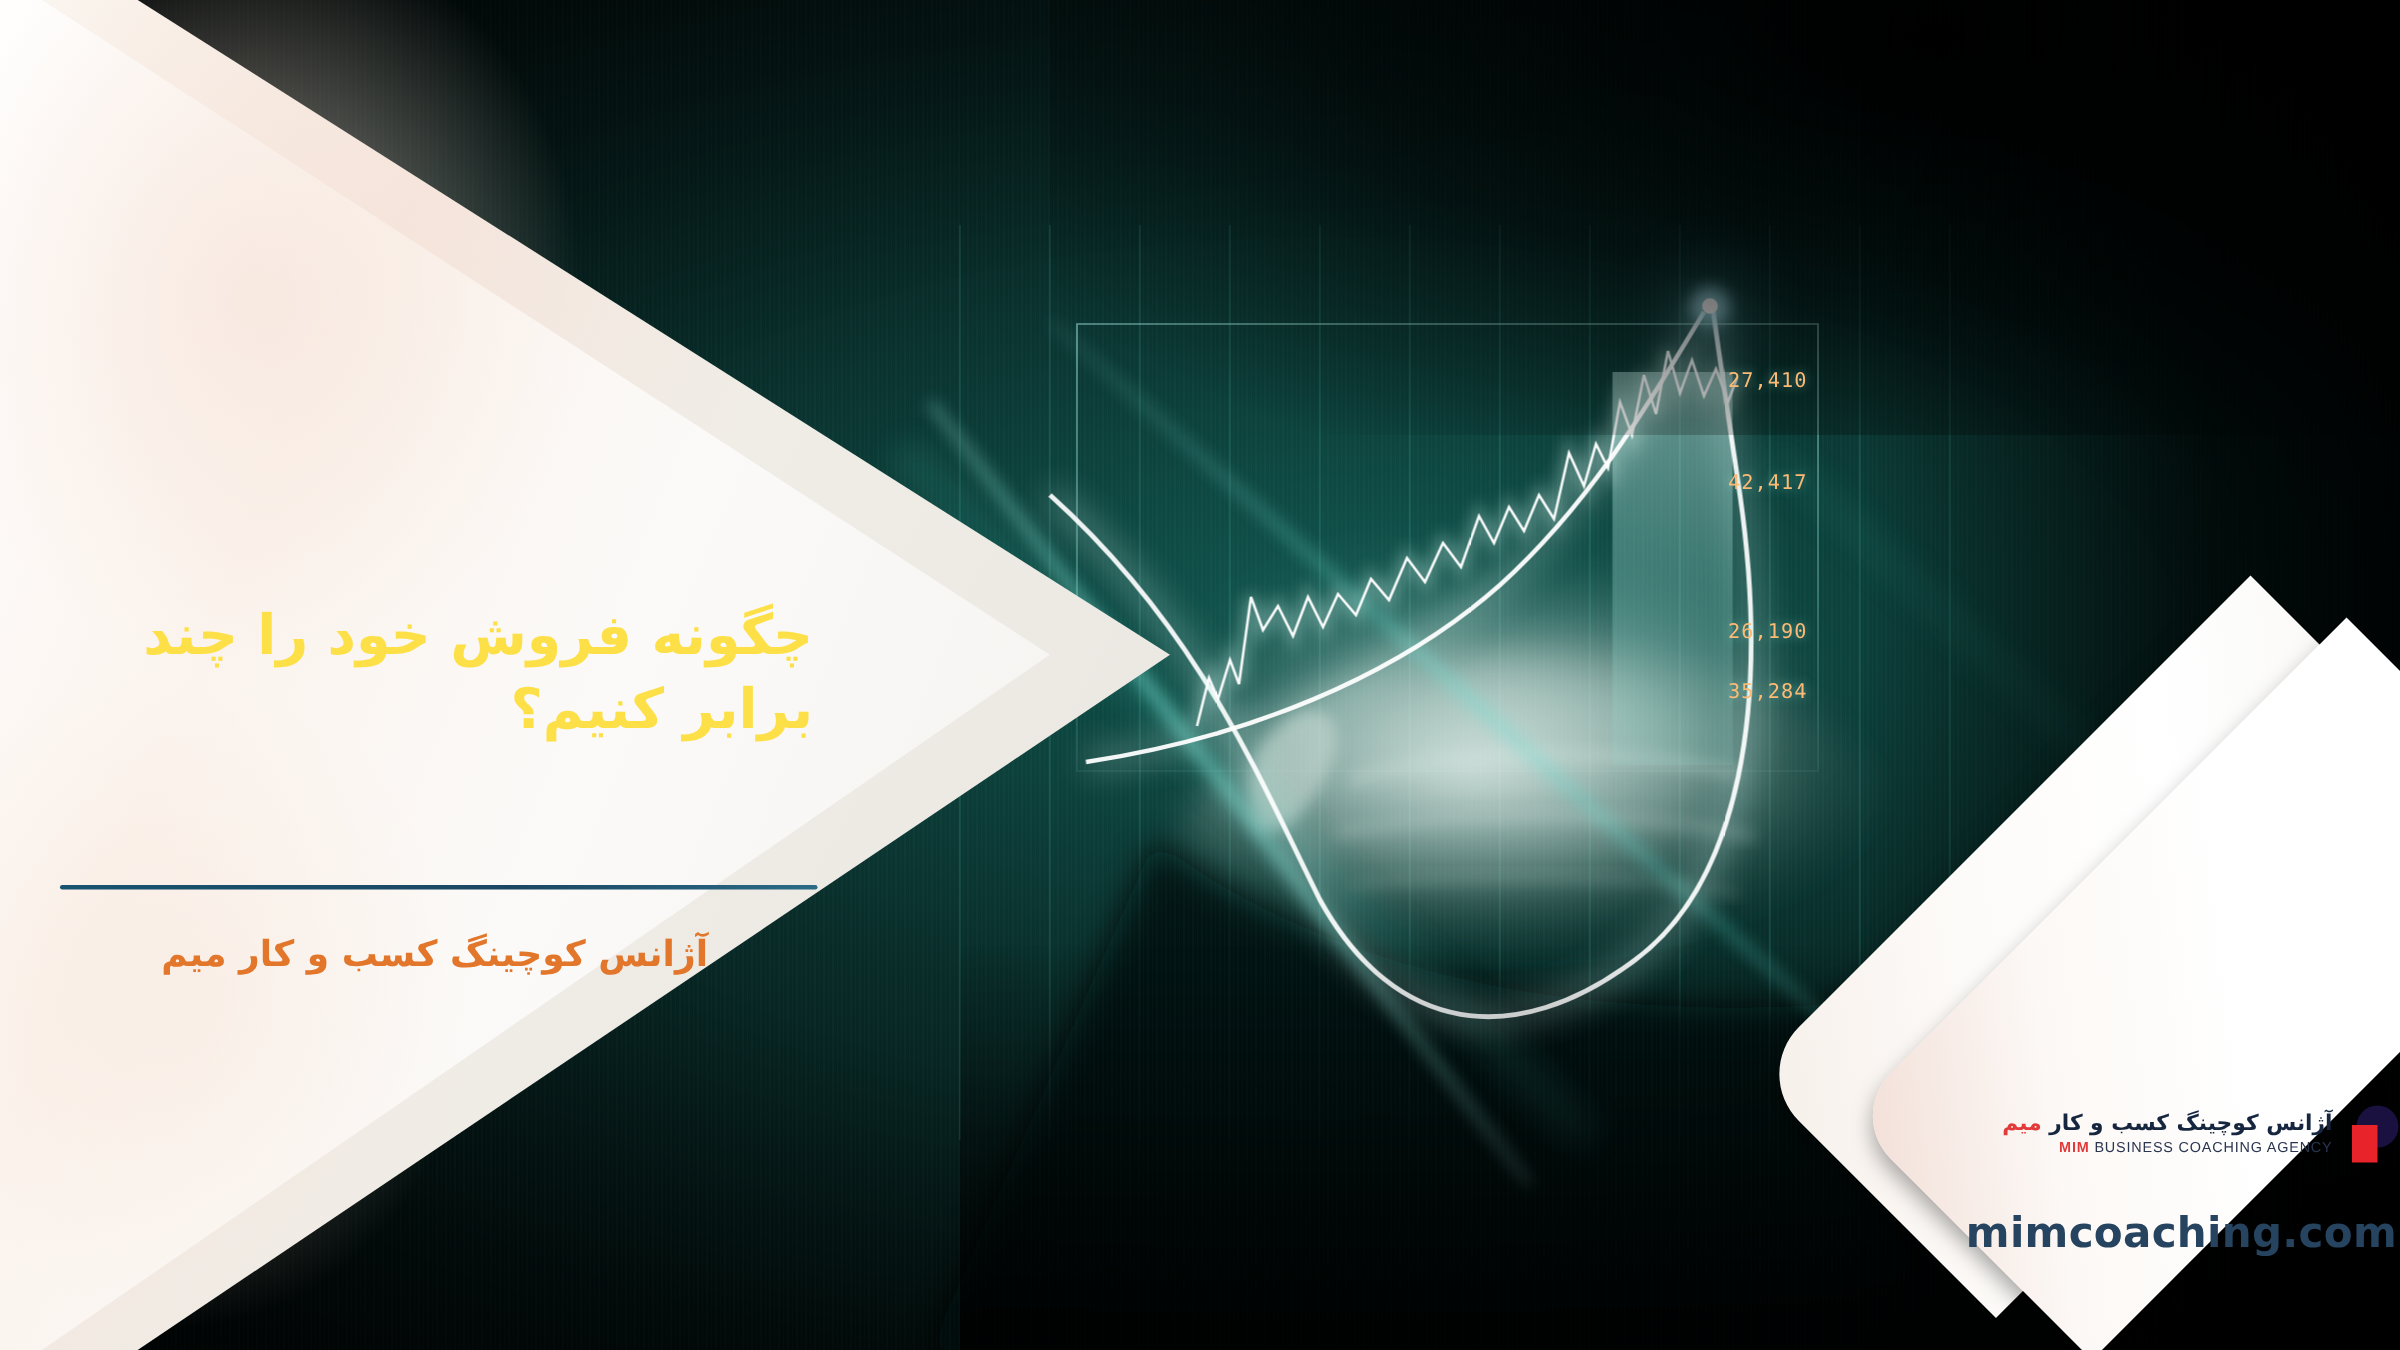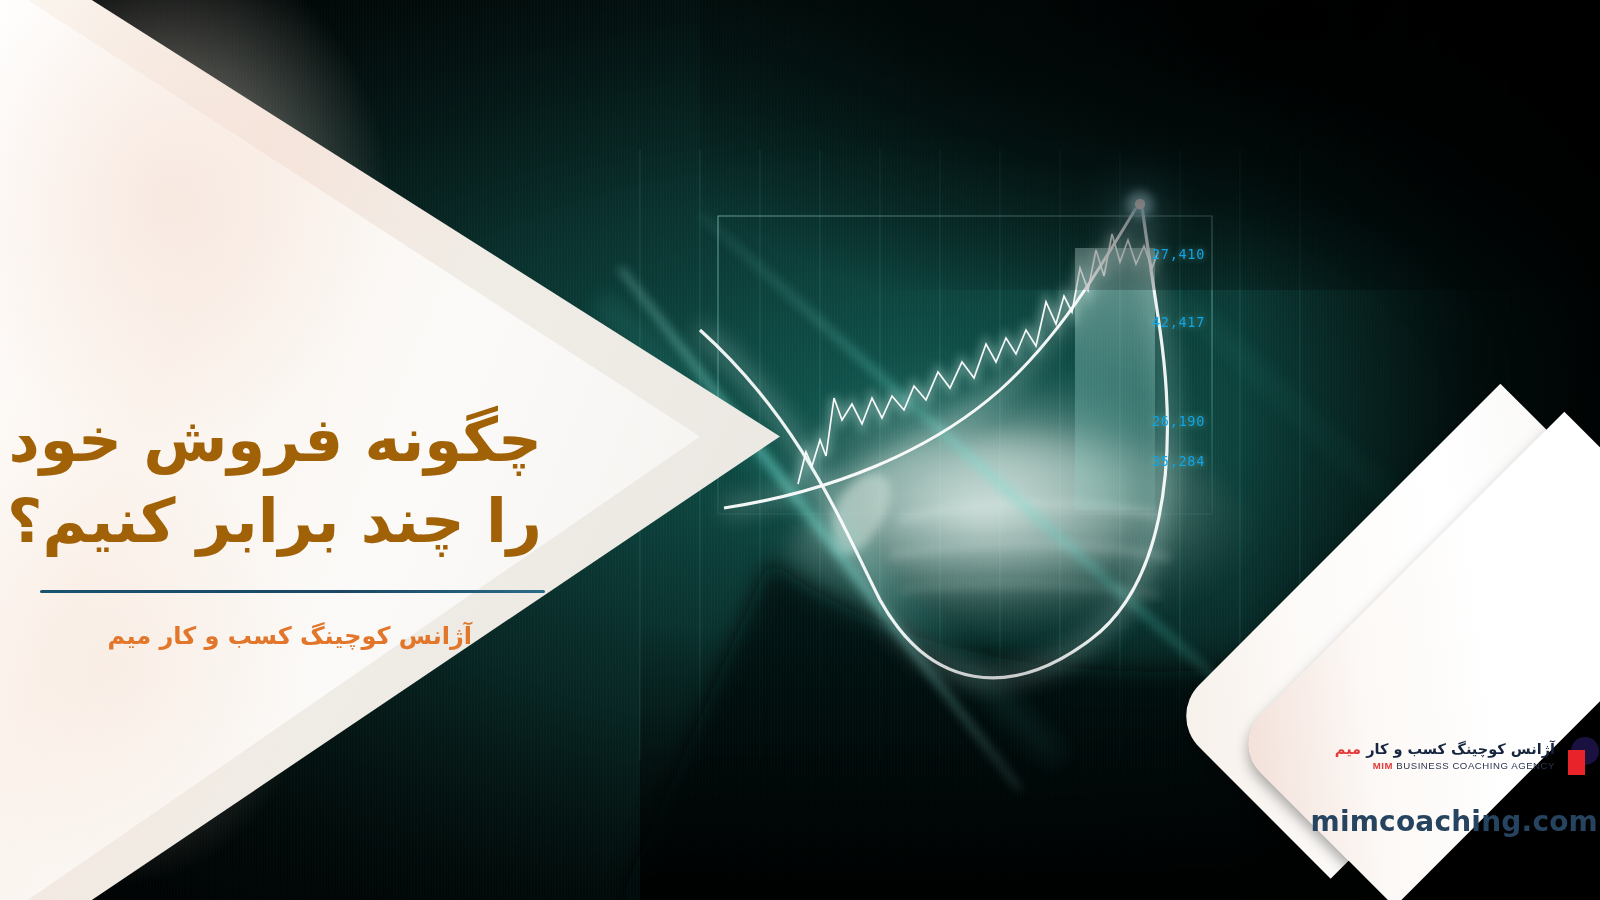--- a/index.html
+++ b/index.html
@@ -39,21 +39,21 @@
     position:absolute; left:640px; bottom:-60px; width:980px; height:330px;
     background:linear-gradient(0deg, rgba(0,0,0,.95) 0%, rgba(0,0,0,.45) 55%, rgba(0,0,0,0) 100%);
   }
 
   
   svg.layer{ position:absolute; inset:0; width:1600px; height:900px; }
   svg.layer *{ vector-effect:non-scaling-stroke; }
 
   
   .axis-label{
-    position:absolute; color:#0ea5e9; font-size:13.5px; letter-spacing:.7px;
+    position:absolute; color:#fdba74; font-size:13.5px; letter-spacing:.7px;
     font-family:"DejaVu Sans Mono","Liberation Mono",monospace;
     text-shadow:0 0 7px rgba(140,235,228,.55);
     white-space:nowrap;
   }
 
   
   .panel-back{
     position:absolute; left:-460px; top:0; width:1240px; height:900px;
     background:linear-gradient(118deg,#f7f3ec 0%,#fbf7f1 26%,#f5e6dd 47%,#f0ece6 64%,#e9e6e1 100%);
     clip-path: polygon(0% 0%, 44.5% 0%, 100% 48.5%, 44.5% 100%, 0% 100%);
@@ -73,21 +73,21 @@
     clip-path: polygon(0% 0%, 76% 0%, 100% 22%, 100% 78%, 76% 100%, 0% 100%);
     pointer-events:none;
   }
 
   
   .headline-wrap{
     position:absolute; left:0px; top:400px; width:560px;
     direction:rtl; text-align:right; padding-right:18px;
   }
   .headline{
-    color:#a16207; font-size:61px; line-height:1.32; font-weight:700;
+    color:#fde047; font-size:37px; line-height:1.32; font-weight:700;
     font-family:"DejaVu Sans","Liberation Sans",sans-serif;
     letter-spacing:0px;
   }
   .divider{
     position:absolute; left:40px; top:590px; width:505px; height:3px;
     background:linear-gradient(90deg,#17536f 0%,#1b4764 60%,#2a6b86 100%);
     border-radius:2px;
   }
   .subline-wrap{
     position:absolute; left:0px; top:620px; width:480px;

